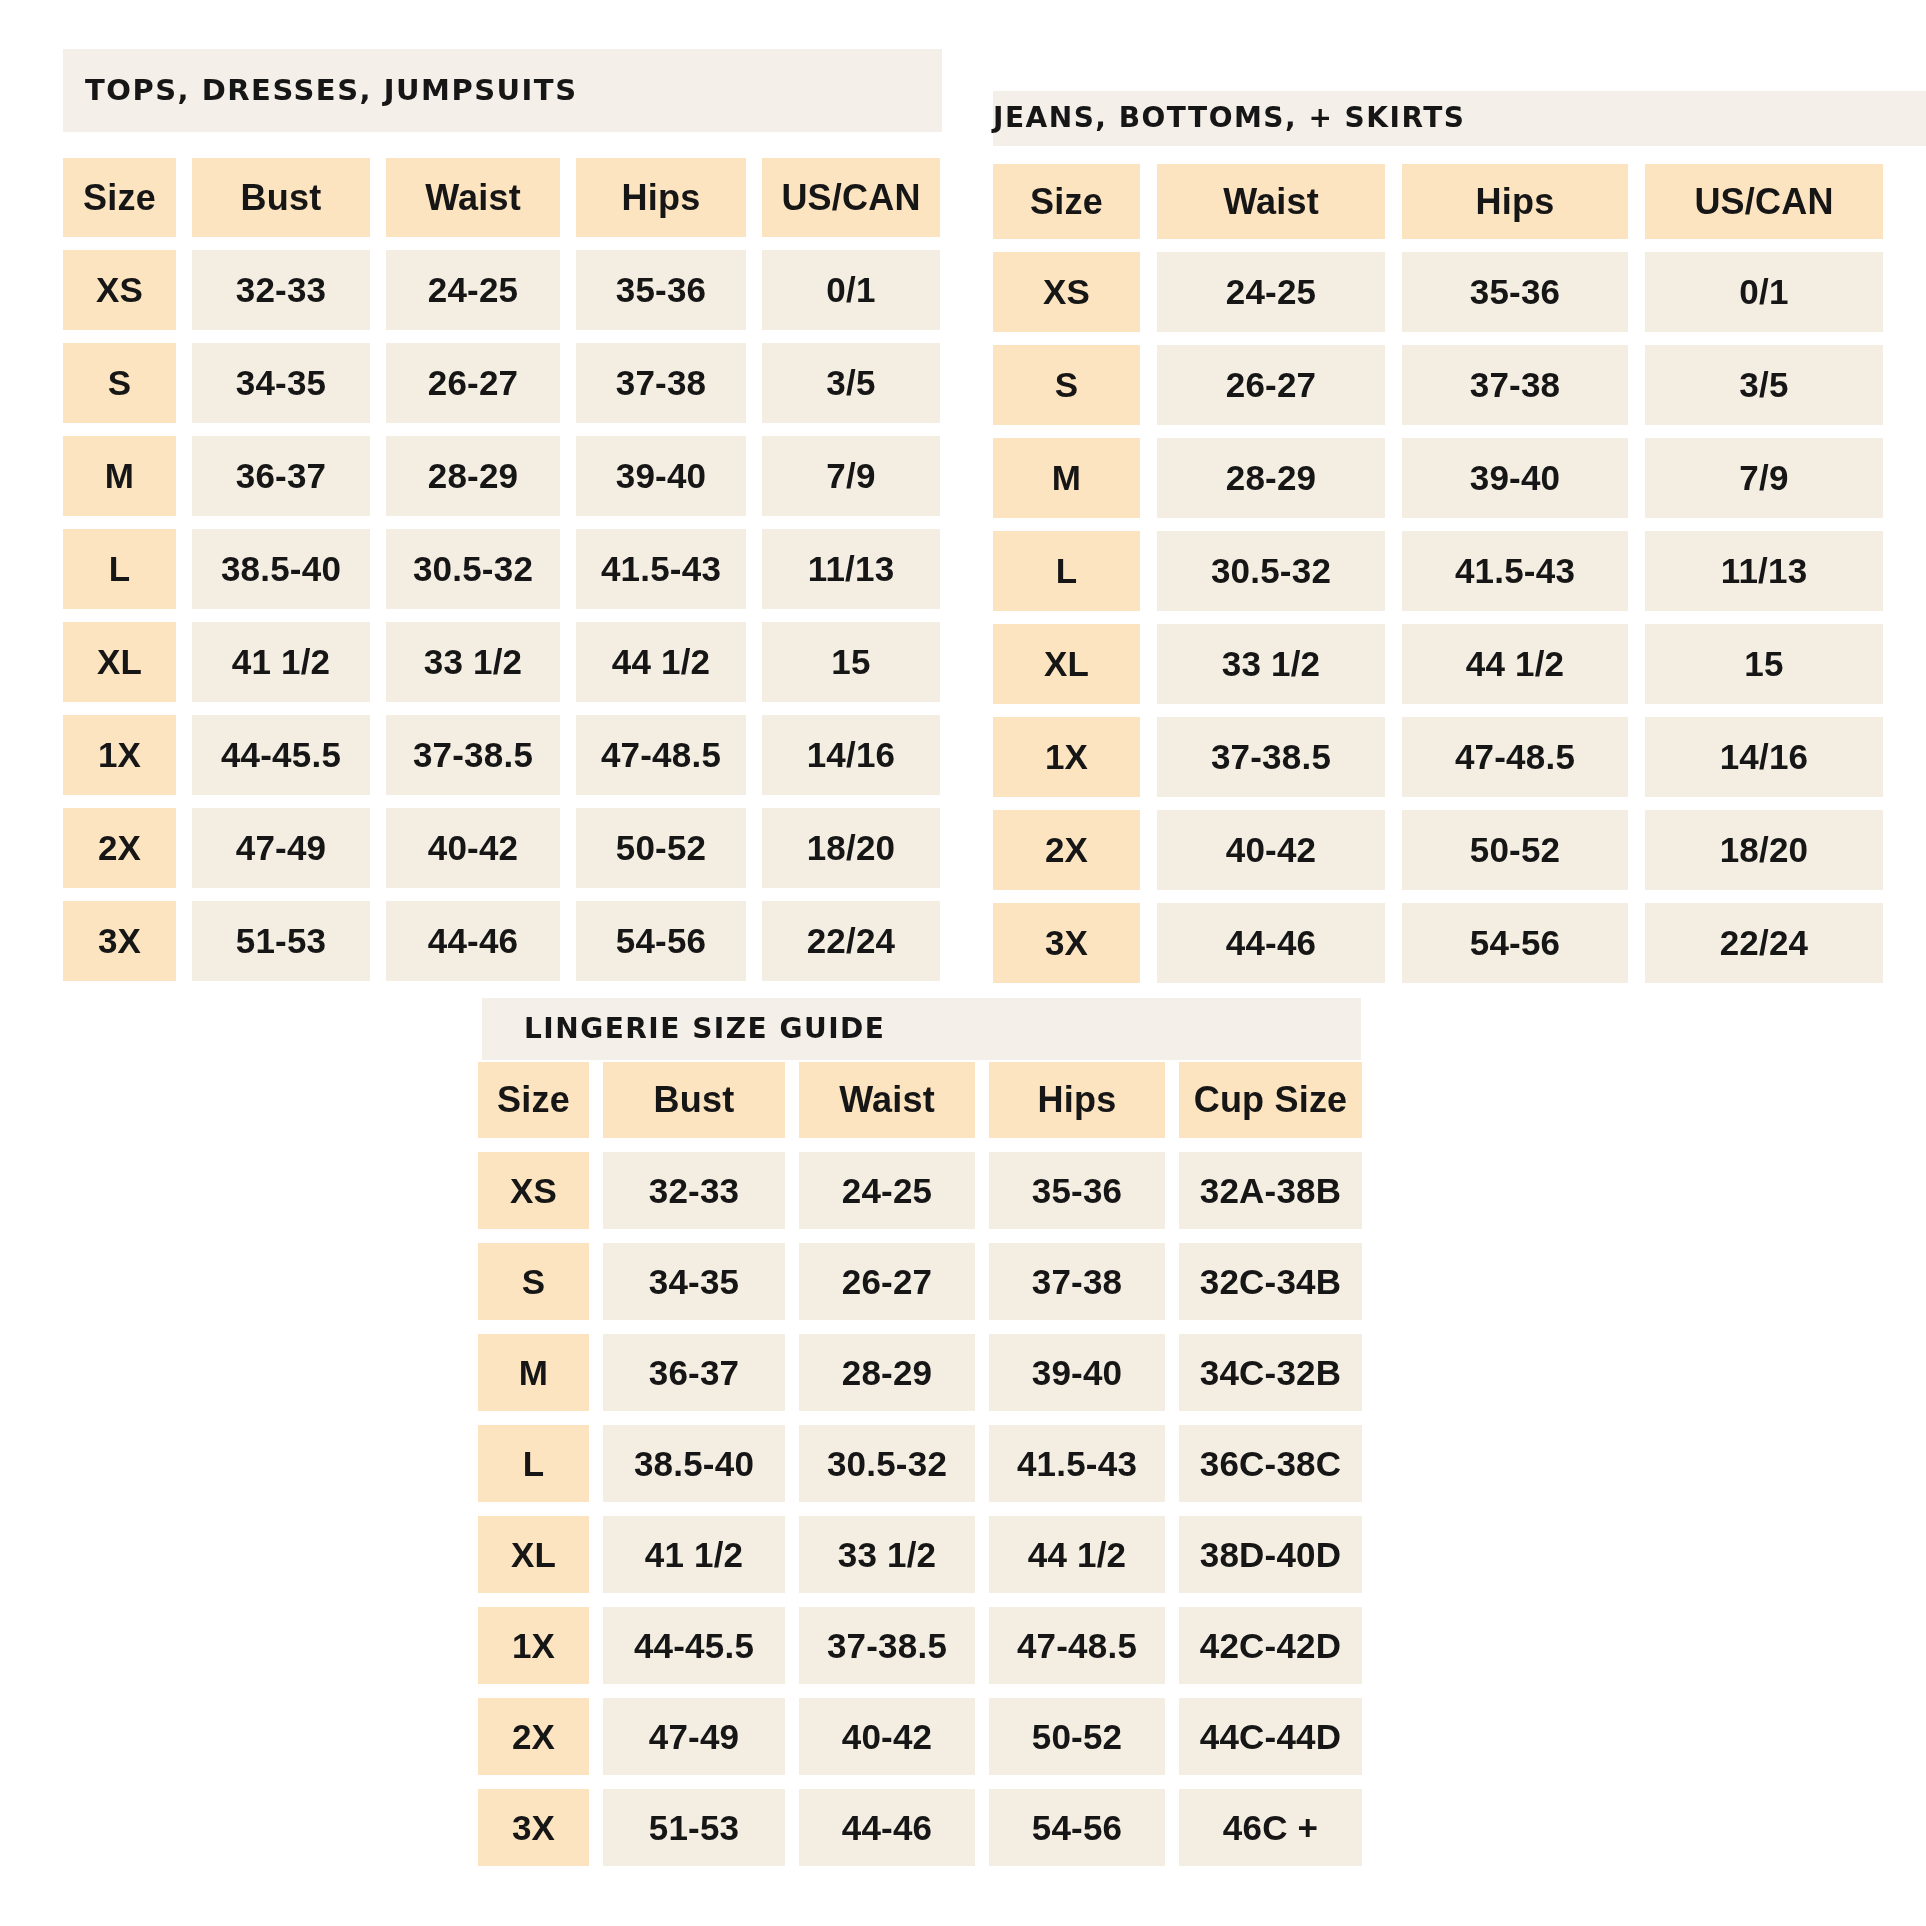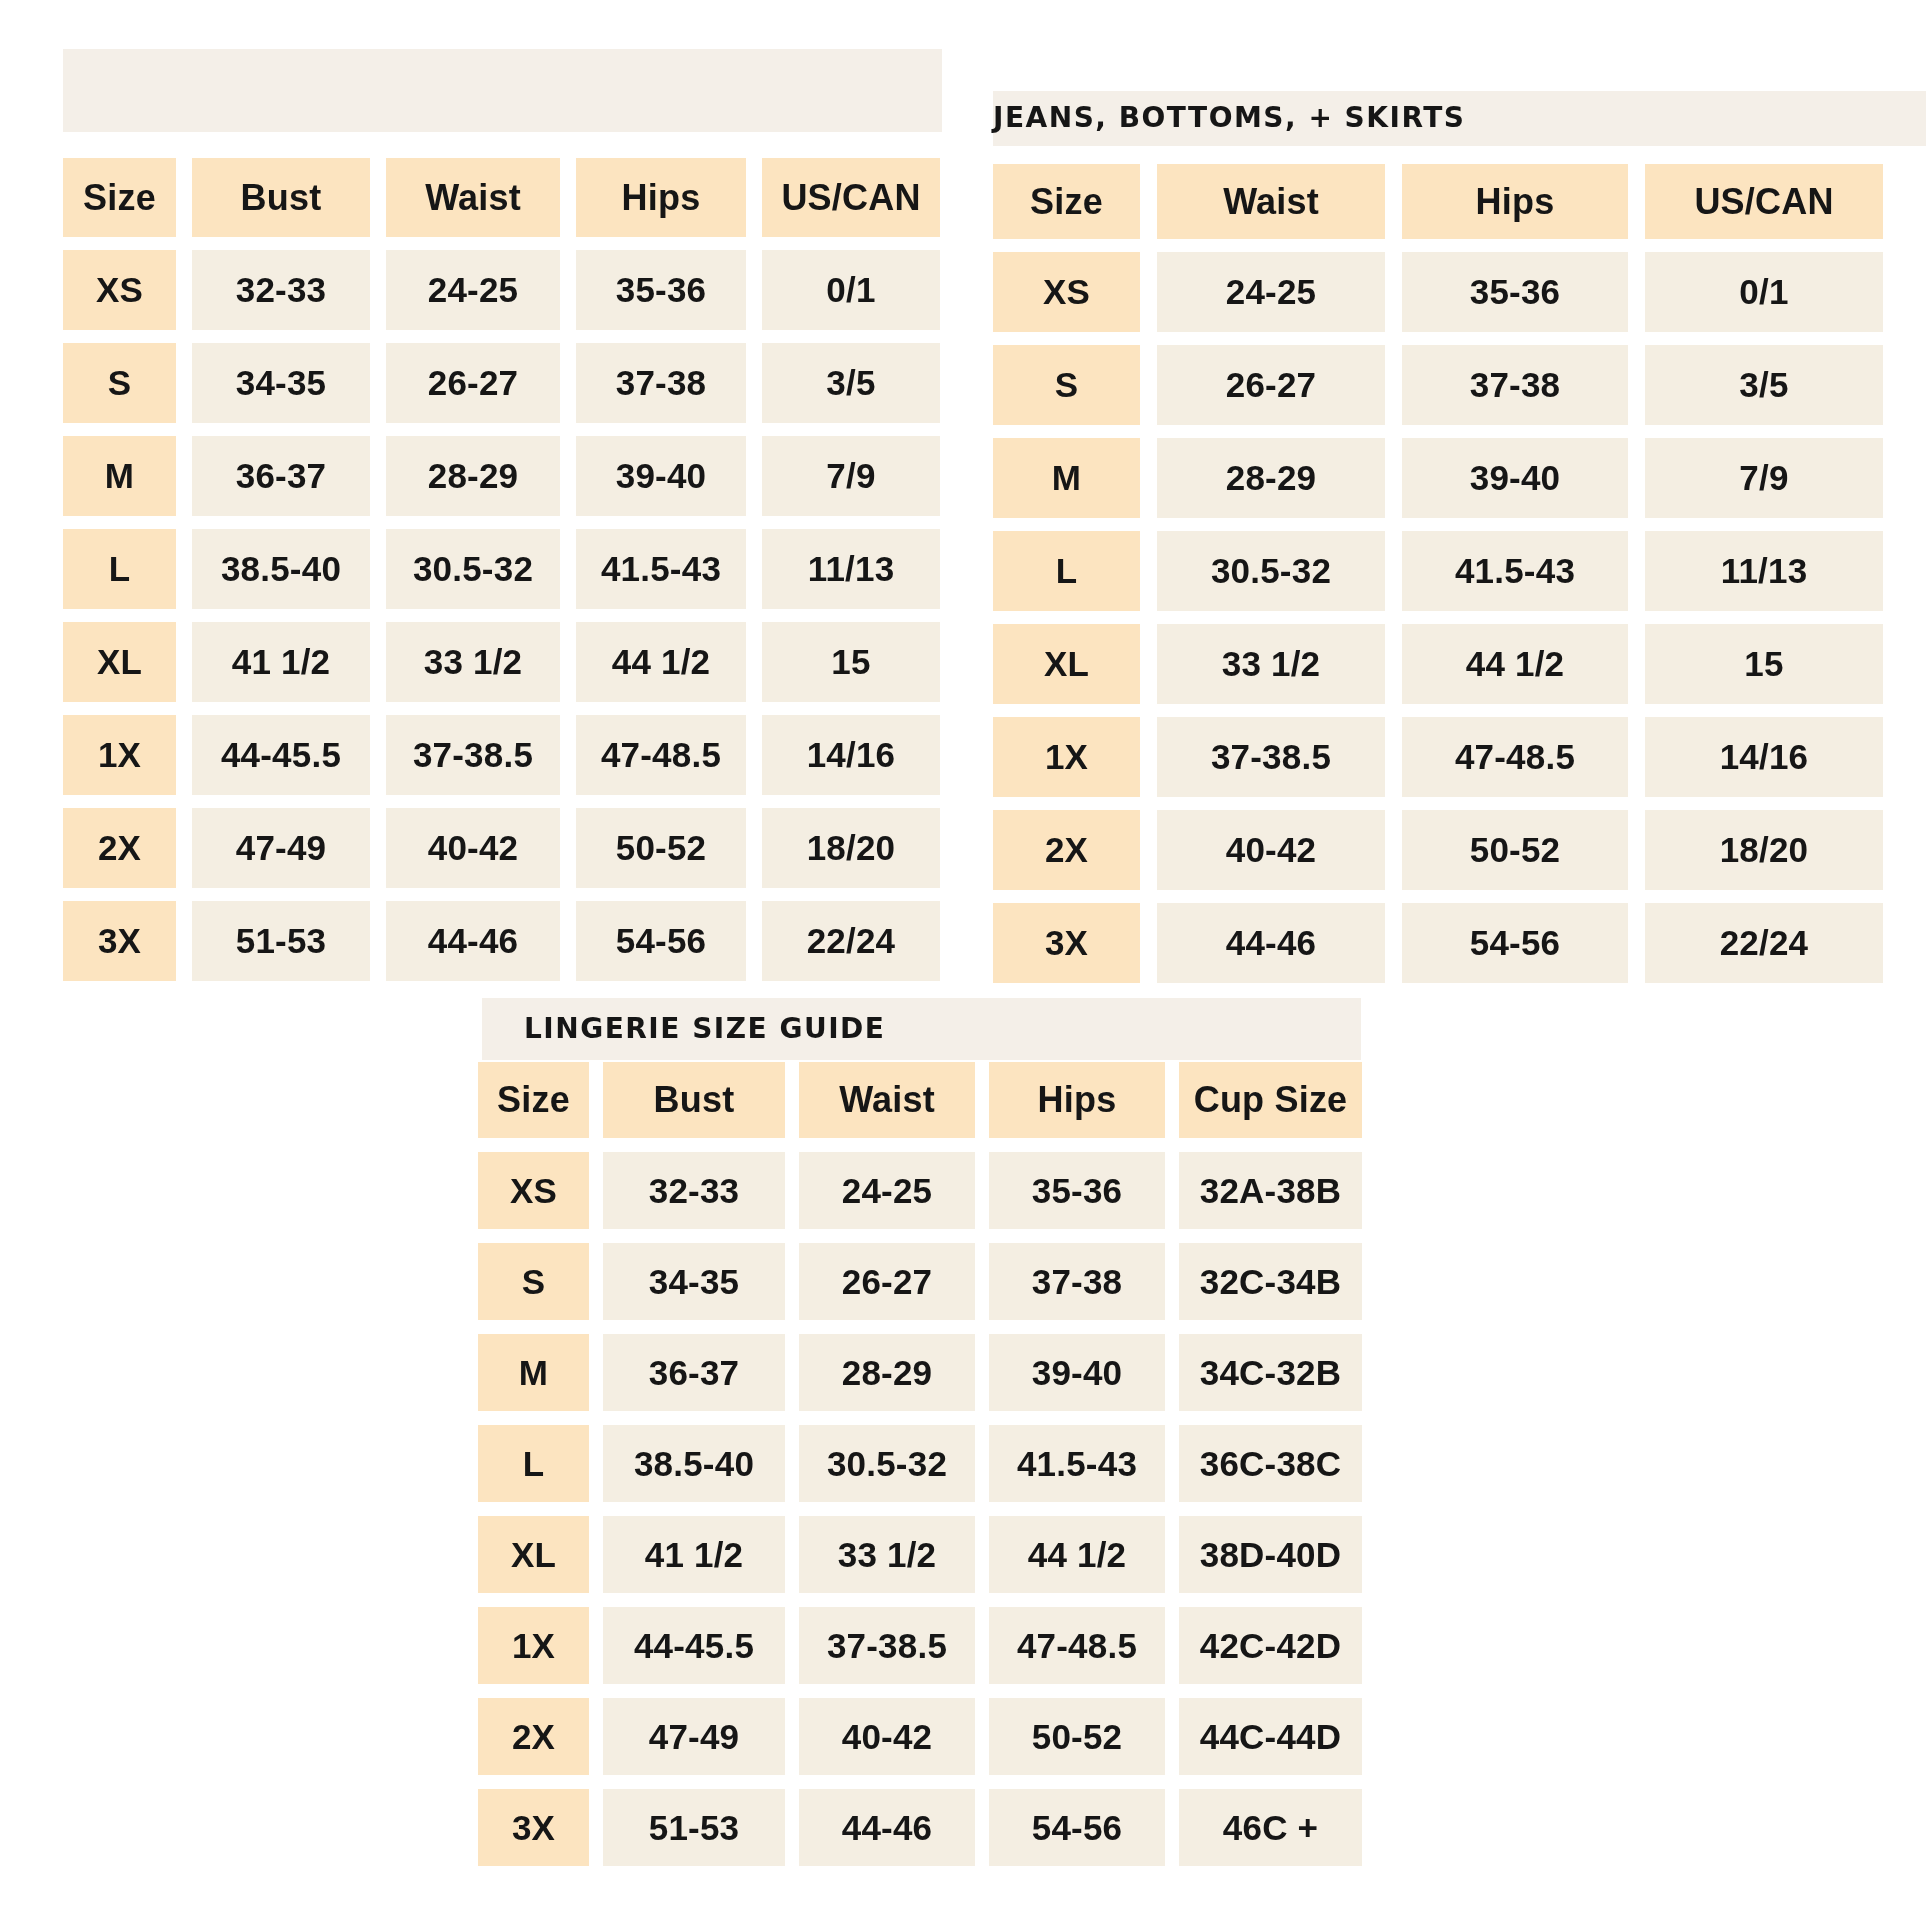--- a/index.html
+++ b/index.html
@@ -79,20 +79,21 @@
     grid-template-rows:76px repeat(8,77px);
     column-gap:14px;row-gap:14px;
   }
   #grid-lingerie .cell{font-size:35px;}
   #grid-lingerie .cell.header{font-size:36px;}
 </style>
 </head>
 <body>
 
 <div class="banner" id="banner-tops">
+  <div class="title">TOPS, DRESSES, JUMPSUITS</div>
 </div>
 
 <div class="grid" id="grid-tops">
     <div class="row"><div class="cell header">Size</div><div class="cell header">Bust</div><div class="cell header">Waist</div><div class="cell header">Hips</div><div class="cell header">US/CAN</div></div>
     <div class="row"><div class="cell size">XS</div><div class="cell">32-33</div><div class="cell">24-25</div><div class="cell">35-36</div><div class="cell">0/1</div></div>
     <div class="row"><div class="cell size">S</div><div class="cell">34-35</div><div class="cell">26-27</div><div class="cell">37-38</div><div class="cell">3/5</div></div>
     <div class="row"><div class="cell size">M</div><div class="cell">36-37</div><div class="cell">28-29</div><div class="cell">39-40</div><div class="cell">7/9</div></div>
     <div class="row"><div class="cell size">L</div><div class="cell">38.5-40</div><div class="cell">30.5-32</div><div class="cell">41.5-43</div><div class="cell">11/13</div></div>
     <div class="row"><div class="cell size">XL</div><div class="cell">41 1/2</div><div class="cell">33 1/2</div><div class="cell">44 1/2</div><div class="cell">15</div></div>
     <div class="row"><div class="cell size">1X</div><div class="cell">44-45.5</div><div class="cell">37-38.5</div><div class="cell">47-48.5</div><div class="cell">14/16</div></div>

